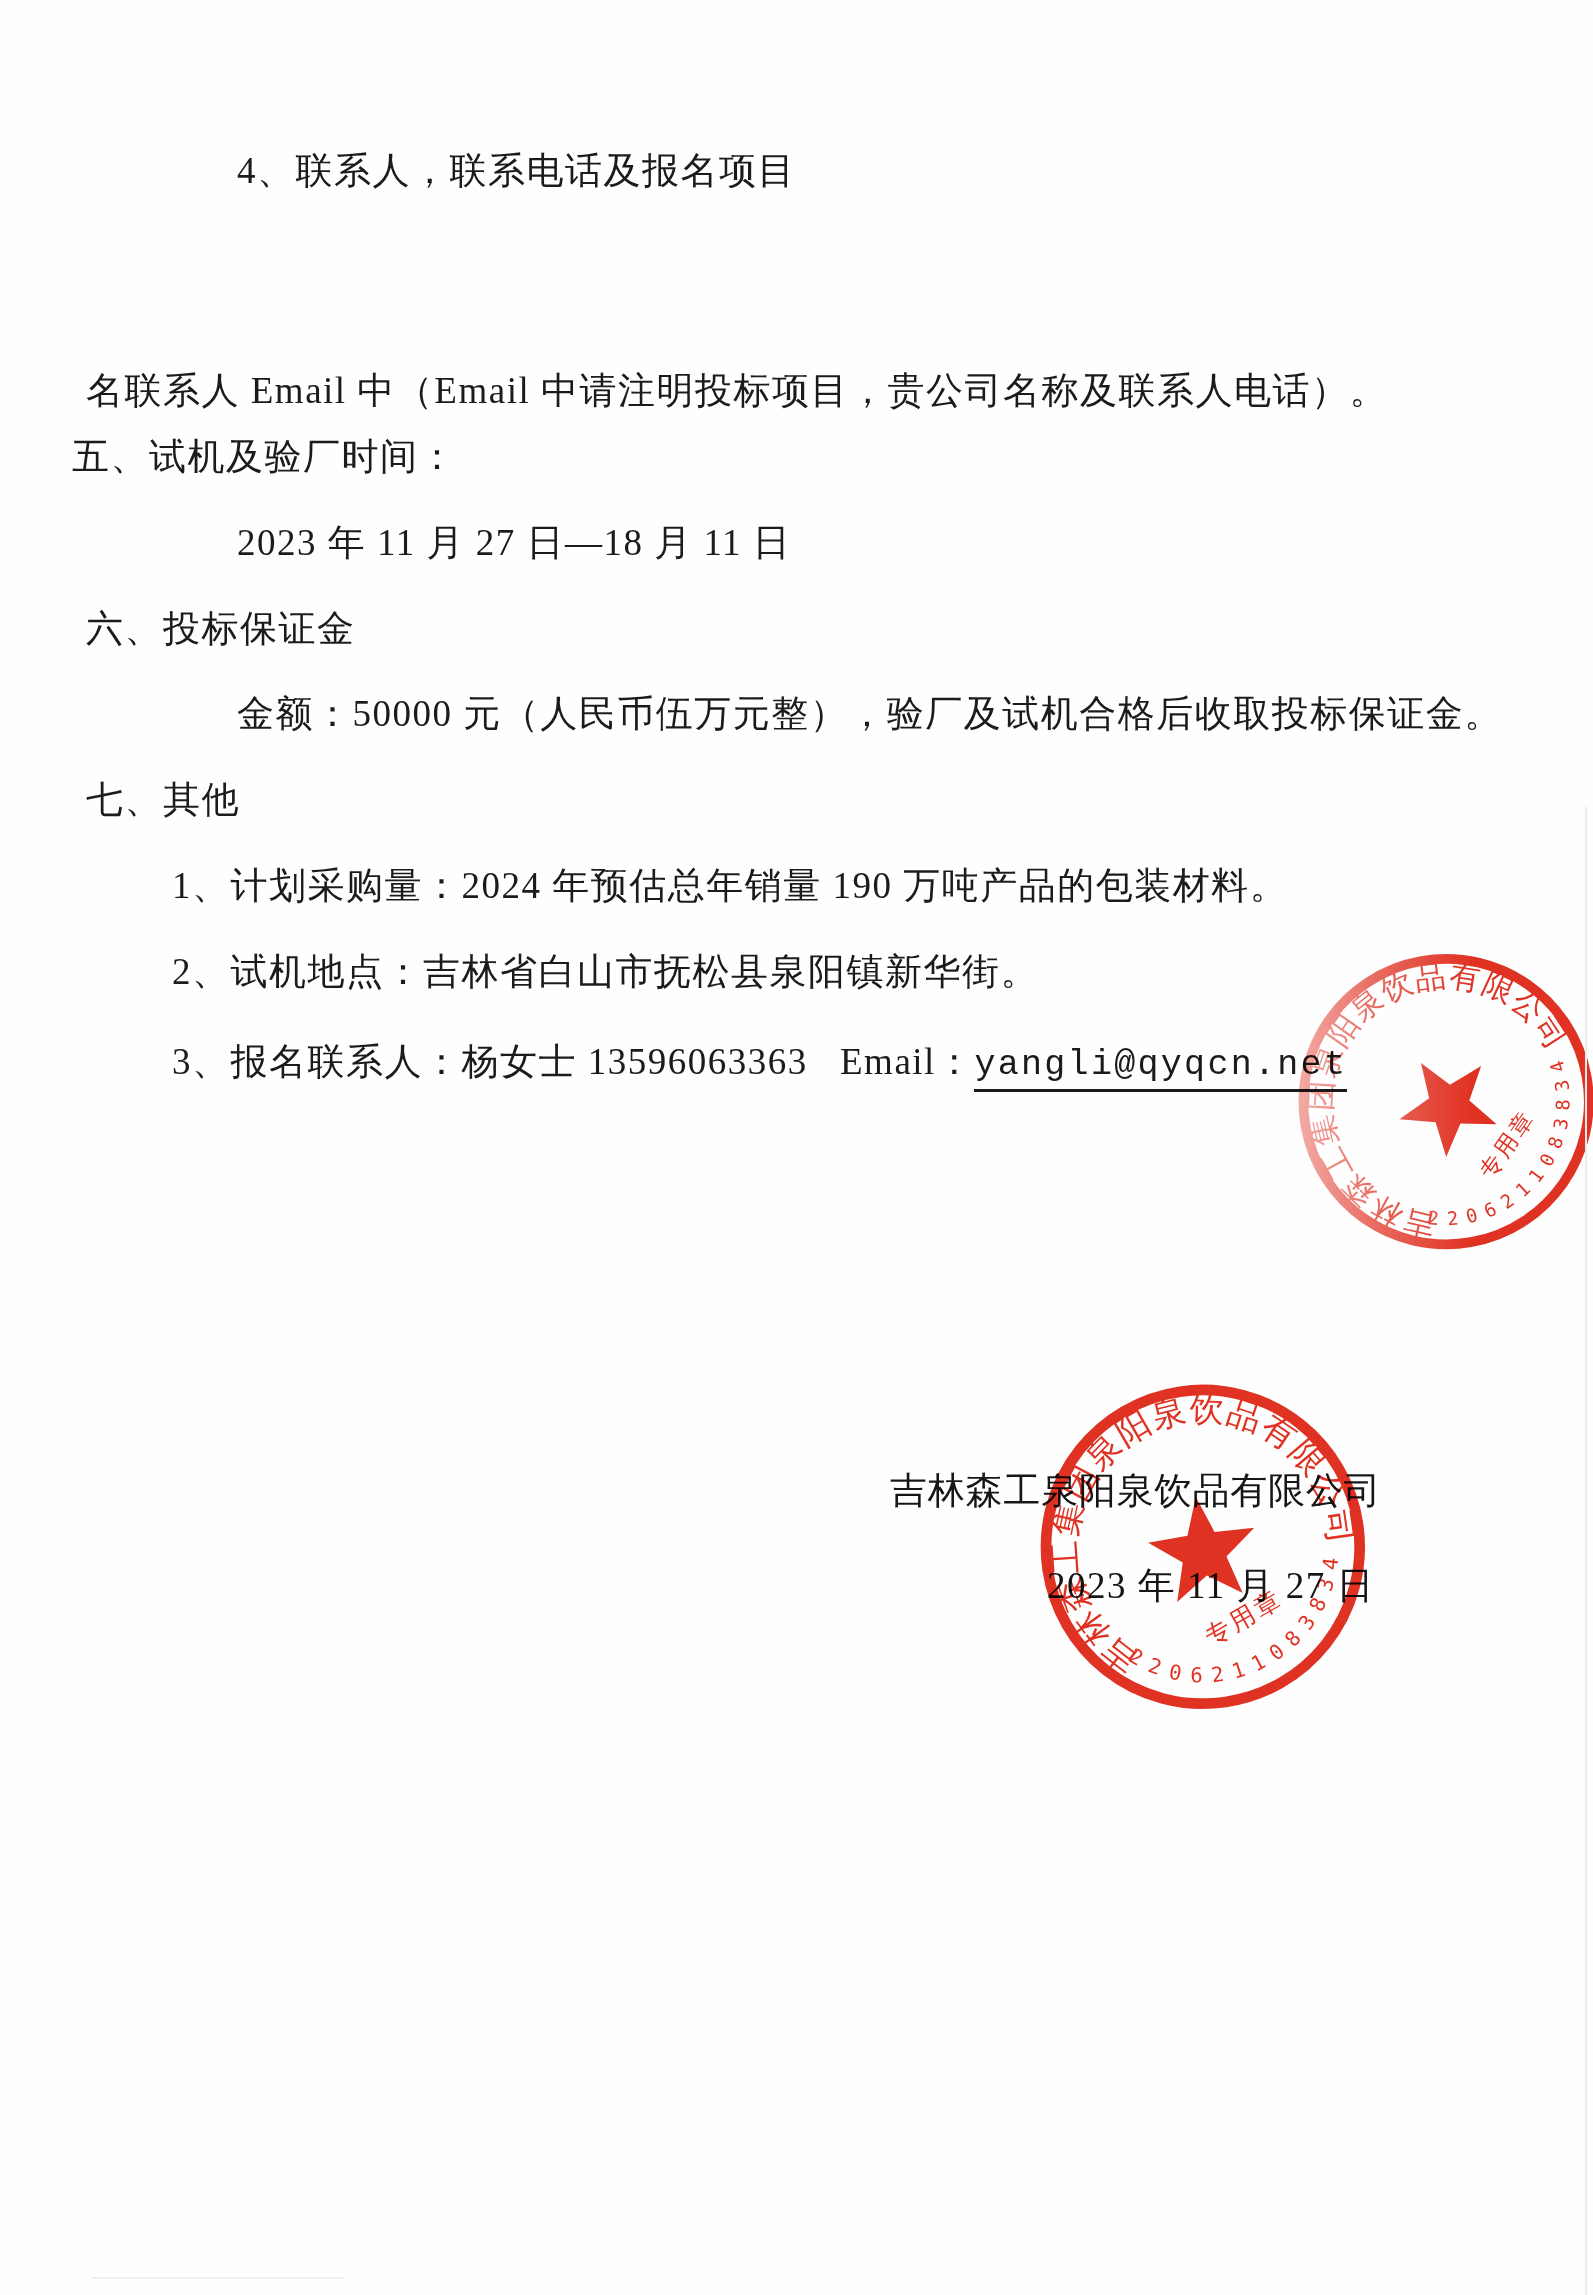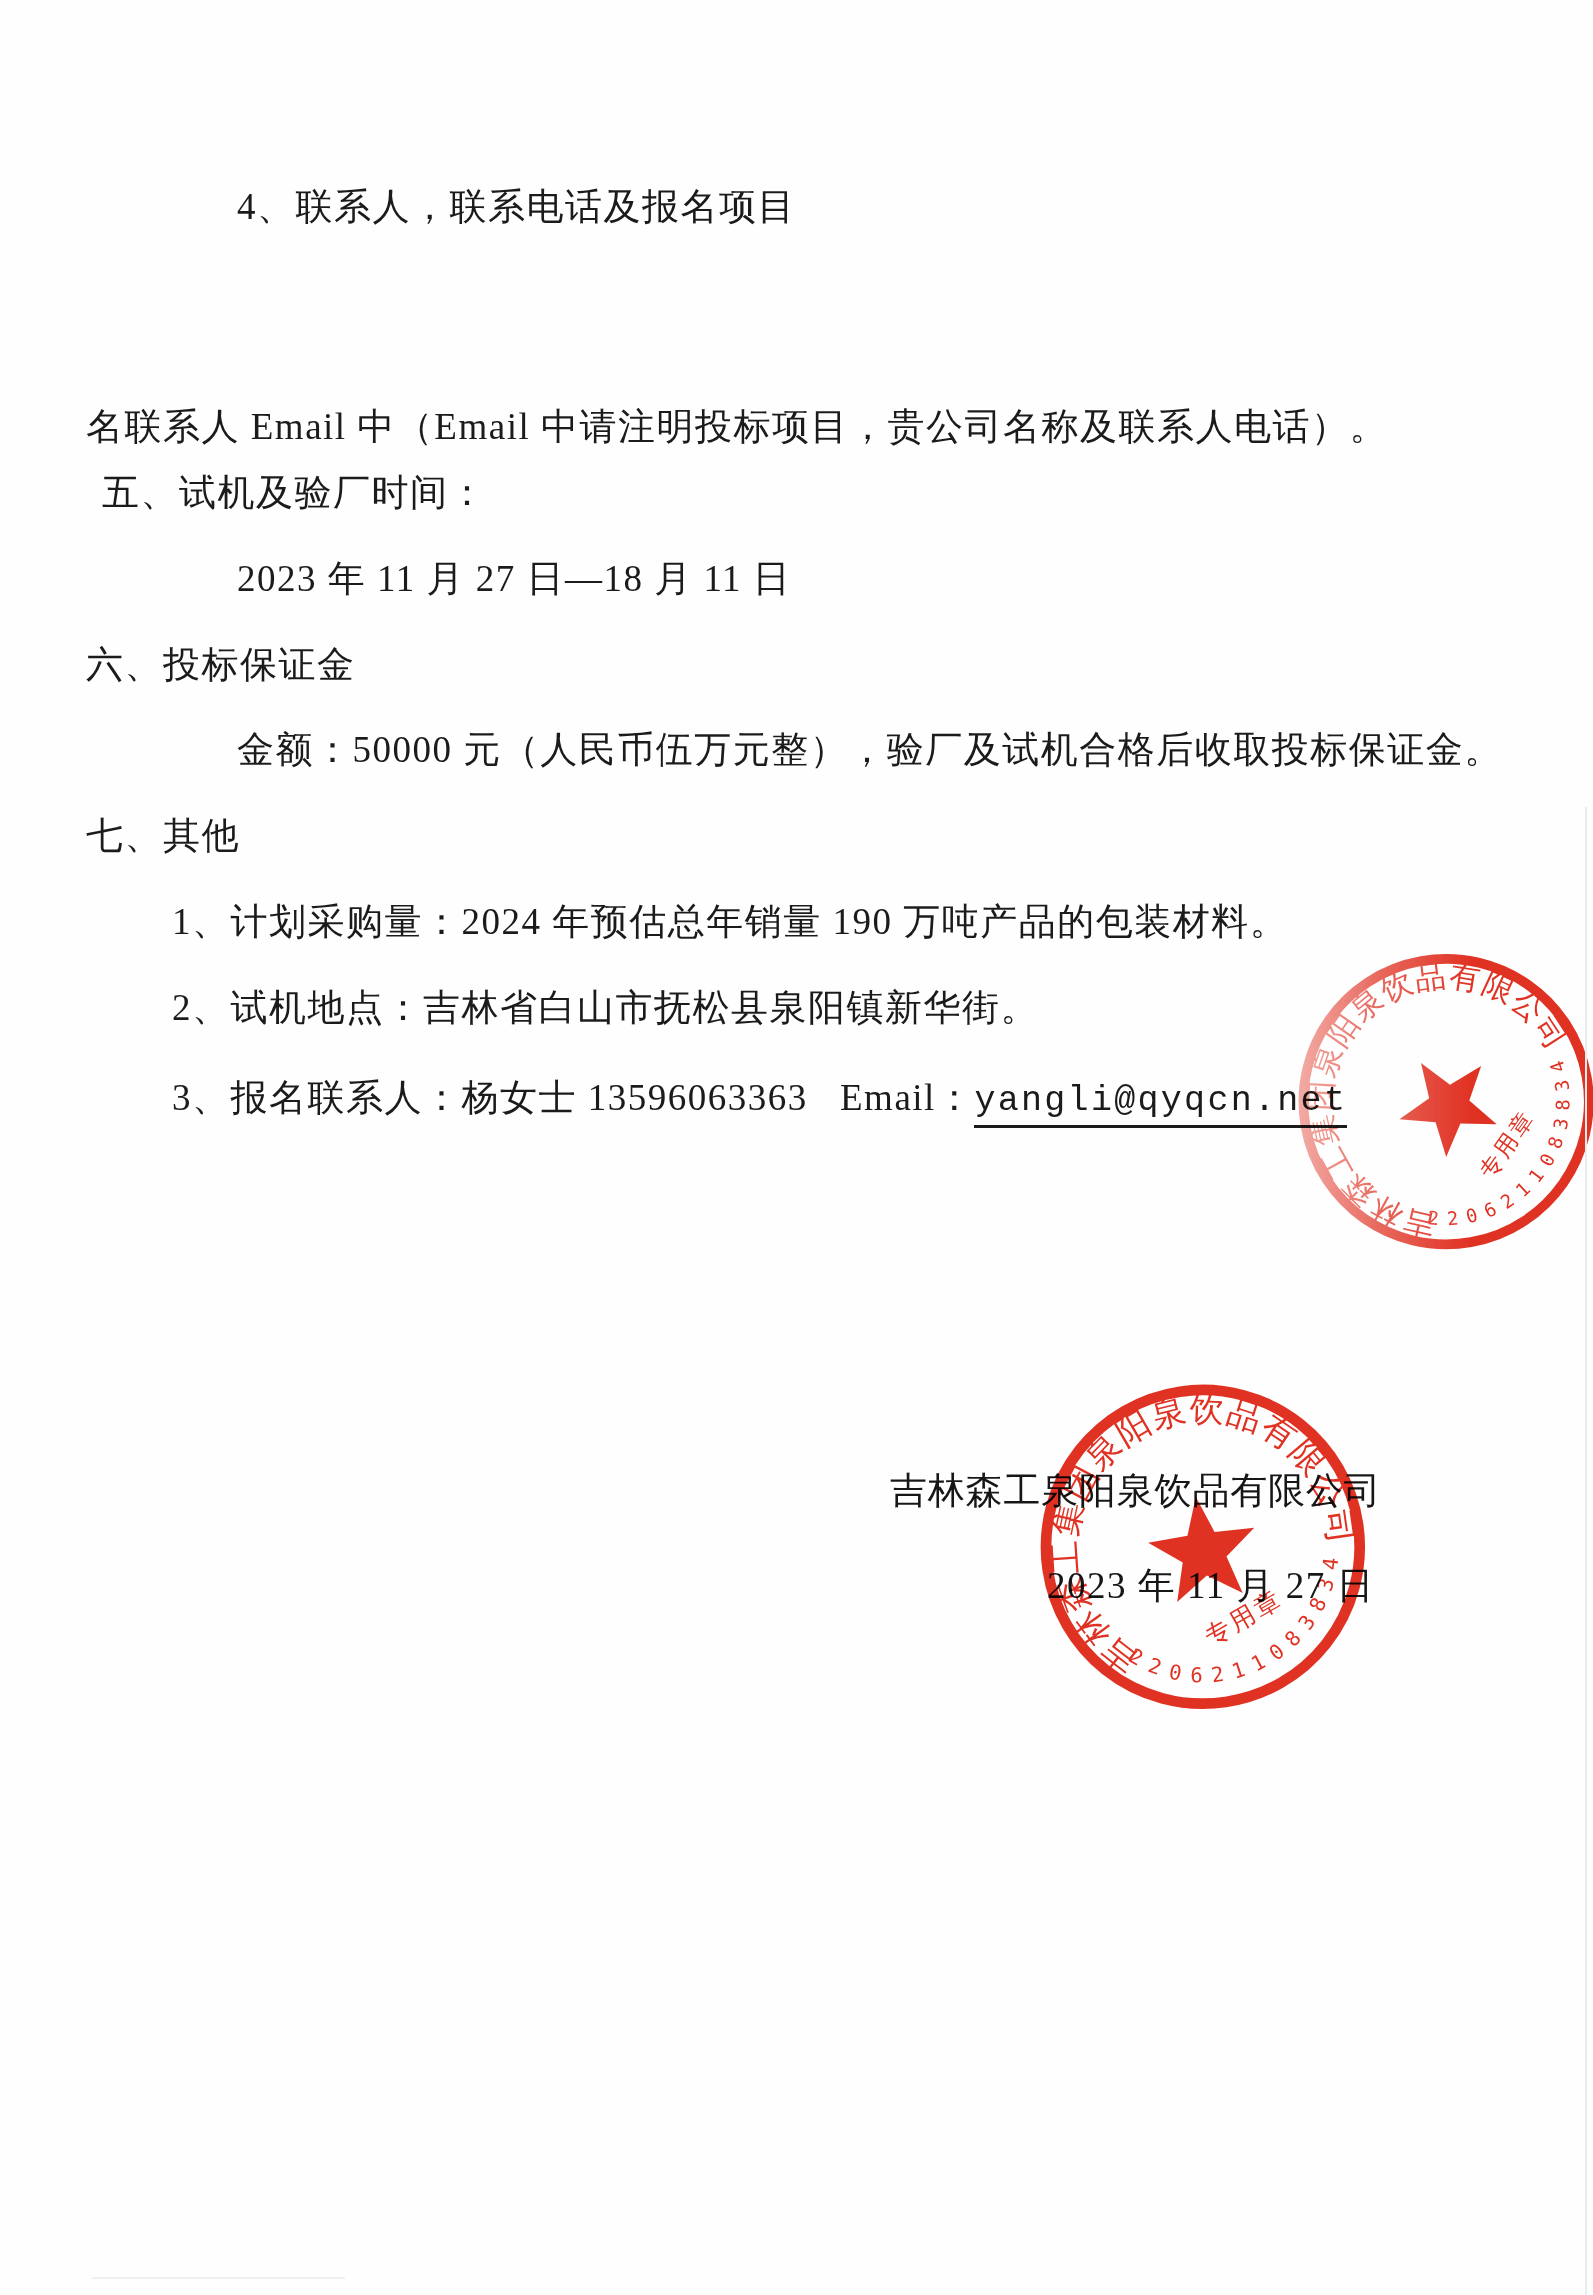--- a/index.html
+++ b/index.html
@@ -11,21 +11,20 @@
     overflow:hidden;
     font-family:"Liberation Serif","DejaVu Serif",serif;
   }
   .line{
     position:absolute;
     font-size:37px;
     line-height:1.15;
     letter-spacing:1.5px;
     color:#1b1b1b;
     white-space:pre;
-    margin-top:36px;
   }
   .email-underline{
     border-bottom:3.1px solid #1b1b1b;
     padding-bottom:3.8px;
     font-family:"Liberation Mono","DejaVu Sans Mono",monospace;
     font-size:35px;
     letter-spacing:2.3px;
   }
   .sig-line{
     position:absolute;
@@ -58,21 +57,21 @@
   #scan-edge-right{left:1585px;top:807px;width:2.3px;height:1488px;background:#e9ebed;}
   #scan-streak-bottom{left:92px;top:2277px;width:253px;height:1.5px;background:#eef0f2;}
 </style>
 </head>
 <body>
 
 <div class="page">
 
   <div class="line" style="left:237px;top:150px">4、联系人，联系电话及报名项目</div>
   <div class="line" style="left:86px;top:370px">名联系人 Email 中（Email 中请注明投标项目，贵公司名称及联系人电话）。</div>
-  <div class="line" style="left:102px;top:436px">五、试机及验厂时间：</div>
+  <div class="line" style="left:72px;top:436px">五、试机及验厂时间：</div>
   <div class="line" style="left:237px;top:522px">2023 年 11 月 27 日—18 月 11 日</div>
   <div class="line" style="left:86px;top:608px">六、投标保证金</div>
   <div class="line" style="left:237px;top:693px">金额：50000 元（人民币伍万元整），验厂及试机合格后收取投标保证金。</div>
   <div class="line" style="left:86px;top:779px">七、其他</div>
   <div class="line" style="left:172px;top:865px">1、计划采购量：2024 年预估总年销量 190 万吨产品的包装材料。</div>
   <div class="line" style="left:172px;top:951px">2、试机地点：吉林省白山市抚松县泉阳镇新华街。</div>
   <div class="line" style="left:172px;top:1041px"><span>3、报名联系人：杨女士 13596063363   Email：</span><span class="email-underline">yangli@qyqcn.net</span></div>
 
   <div class="sig-line" id="sig-company">吉林森工泉阳泉饮品有限公司</div>
   <div class="sig-line" id="sig-date">2023 年 11 月 27 日</div>

